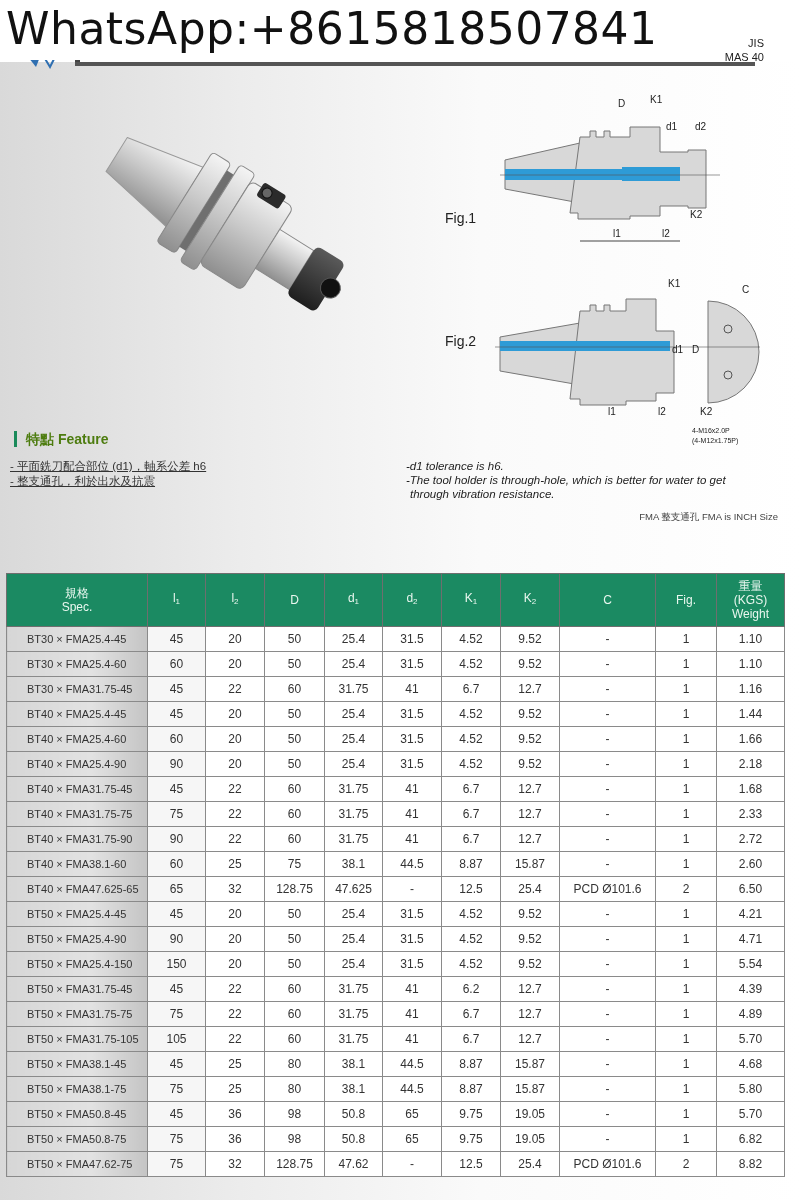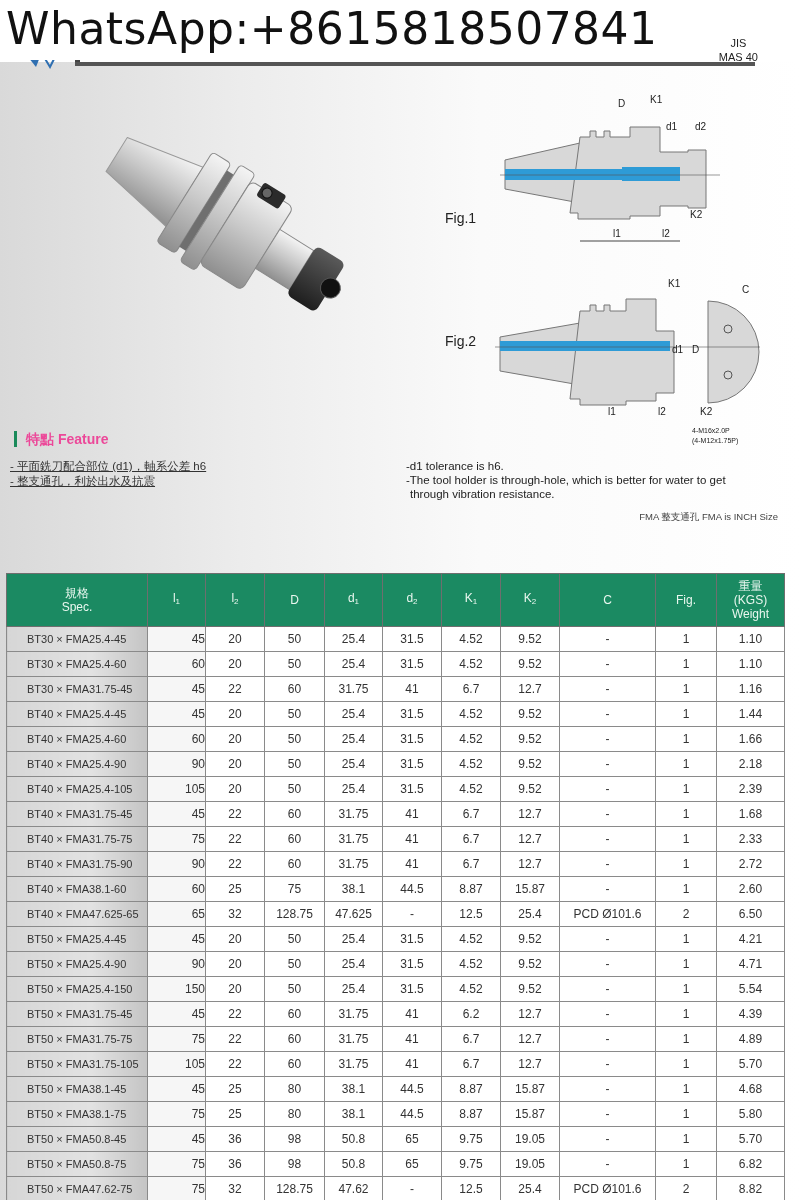--- a/index.html
+++ b/index.html
@@ -19,41 +19,41 @@
     font-family:"DejaVu Sans",sans-serif; font-weight:normal;
     background:#fff; padding-right:8px; z-index:5;text-align:right;
   }
   .topbar-line {
     position:absolute; left:75px; top:62px; width:680px; height:4px;
     background:#555; z-index:2;
   }
   .topbar-stub { position:absolute; left:75px; top:56px; width:5px; height:10px; background:#444; z-index:2; }
   .logo-mark { position:absolute; left:22px; top:55px; width:40px; height:14px; z-index:2; }
   .std-label {
-    position:absolute; right:42px; top:36px; text-align:center;
+    position:absolute; right:36px; top:36px; text-align:right;
     font-size:11px; line-height:14px; color:#222; z-index:3;
   }
   .std-label div { display:block; }
 
   
   .photo { position:absolute; left:85px; top:105px; width:270px; height:240px; }
 
   
   .fig { position:absolute; left:400px; width:400px; }
   .fig1 { top:85px; height:170px; }
   .fig2 { top:265px; height:190px; }
   .fig-label { position:absolute; font-size:14px; color:#222; }
 
   
   .feature-title {
-    position:absolute; left:14px; top:431px; font-size:14px; font-weight:bold; color:#ec4899;
+    position:absolute; left:14px; top:431px; font-size:14px; font-weight:bold; color:#4d7c0f;
     padding-left:9px; border-left:3px solid #1a8a5a; line-height:16px;
   }
   .feature-list { position:absolute; left:10px; top:459px; font-size:11.5px; color:#333; line-height:15px;text-decoration:underline; }
-  .feature-en { position:absolute; left:406px; top:459px; font-size:11.5px; color:#222; line-height:14px; width:380px; }
+  .feature-en { position:absolute; left:406px; top:459px; font-size:11.5px; color:#222; line-height:14px; width:380px;font-style:italic; }
   .feature-en .indent { padding-left:4px; }
   .fma-note { position:absolute; right:22px; top:511px; font-size:9.5px; color:#444; }
 
   
   .spec-table {
     position:absolute; left:6px; top:525px; width:778px;
     border-collapse:collapse; table-layout:fixed;
     font-size:12px; color:#333;margin-top:48px;
   }
   .spec-table th {
@@ -63,21 +63,21 @@
   }
   .spec-table td {
     border:1px solid #8a8a8a; height:24px; padding:0; text-align:center;
     background:#fff; white-space:nowrap;
   }
   .spec-table td.spec {
     text-align:left; padding-left:20px;
     background:linear-gradient(90deg,#d6d6d6 0%,#e2e2e2 60%,#c4c4c4 100%);
     font-size:11px;
   }
-  .spec-table td.light { background:#f6f6f6;text-align:right; }
+  .spec-table td.light { background:#f6f6f6; }
   .sub { font-size:8px; vertical-align:-2px; }
 </style>
 </head>
 <body>
 
 <div class="page-bg"></div>
 
 <div class="watermark">WhatsApp:+8615818507841</div>
 
 <svg class="logo-mark" viewBox="0 0 40 14">
@@ -299,33 +299,20 @@
         <td>50</td>
         <td>25.4</td>
         <td>31.5</td>
         <td>4.52</td>
         <td>9.52</td>
         <td>-</td>
         <td>1</td>
         <td>2.18</td>
       </tr>
       <tr>
-        <td class="spec">BT40 × FMA25.4-105</td>
-        <td class="light">105</td>
-        <td>20</td>
-        <td>50</td>
-        <td>25.4</td>
-        <td>31.5</td>
-        <td>4.52</td>
-        <td>9.52</td>
-        <td>-</td>
-        <td>1</td>
-        <td>2.39</td>
-      </tr>
-      <tr>
         <td class="spec">BT40 × FMA31.75-45</td>
         <td class="light">45</td>
         <td>22</td>
         <td>60</td>
         <td>31.75</td>
         <td>41</td>
         <td>6.7</td>
         <td>12.7</td>
         <td>-</td>
         <td>1</td>

